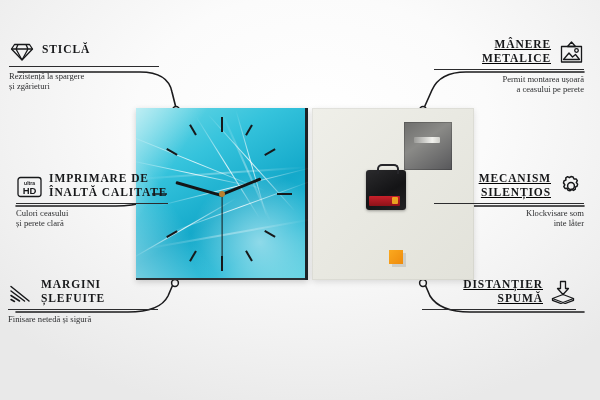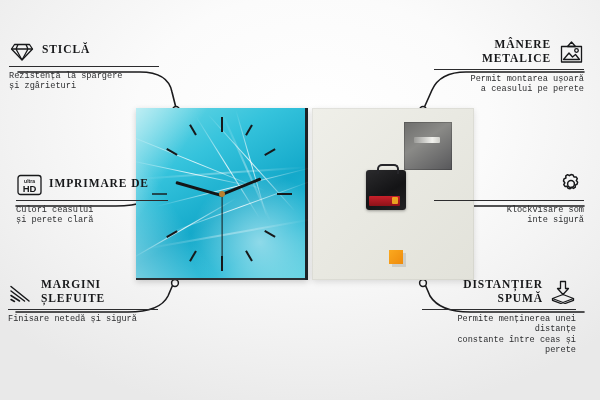--- a/index.html
+++ b/index.html
@@ -16,27 +16,27 @@
   
   .feat{position:absolute;}
   .feat .head{display:flex;align-items:center;gap:7px;}
   .feat .title{
     font-family:"Liberation Serif", serif;
     font-weight:bold;font-size:11.5px;letter-spacing:.9px;
     color:#17181a;line-height:13.5px;text-transform:uppercase;
   }
   .feat .rule{height:1px;background:#2c2c2e;margin-top:4px;}
   .feat .sub{
-    font-family:Liberation Mono, monospace;
+    font-family:Liberation Serif, serif;
     font-size:8.6px;line-height:10.6px;color:#2d2e30;margin-top:3.5px;
   }
   .feat.left .head{justify-content:flex-start;}
   .feat.left .title{text-align:left;}
   .feat.left .sub{text-align:left;}
-  .feat.right .head{justify-content:flex-end;}
+  .feat.right .head{justify-content:flex-end;text-decoration:underline;}
   .feat.right .title{text-align:right;}
   .feat.right .sub{text-align:right;}
   .ico{width:26px;height:24px;flex:0 0 26px;display:flex;align-items:flex-end;justify-content:center;}
   .ico svg{display:block;}
 
   
   #wires{position:absolute;left:0;top:0;width:600px;height:400px;pointer-events:none;}
 
   
   #product{position:absolute;left:136px;top:108px;width:338px;height:172px;}
@@ -182,20 +182,21 @@
     <div class="head">
       <span class="ico">
         <svg width="25" height="22" viewBox="0 0 25 22">
           <rect x="1" y="1.5" width="23" height="19" rx="2.5" fill="none" stroke="#17181a" stroke-width="1.3"></rect>
           <text x="12.5" y="9" text-anchor="middle" font-family="Liberation Sans, sans-serif" font-size="5" fill="#17181a" font-weight="bold">ultra</text>
           <text x="12.5" y="18" text-anchor="middle" font-family="Liberation Sans, sans-serif" font-size="9.5" fill="#17181a" font-weight="bold">HD</text>
         </svg>
       </span>
       <span class="title">
         <span>IMPRIMARE DE</span><br>
+        <span>ÎNALTĂ CALITATE</span>
       </span>
     </div>
     <div class="rule"></div>
     <div class="sub">
       <span>Culori ceasului</span><br>
       <span>și perete clară</span>
     </div>
   </div>
 
   <div class="feat left" style="left:8px;top:278px;width:150px;">
@@ -240,52 +241,52 @@
     </div>
     <div class="rule"></div>
     <div class="sub">
       <span>Permit montarea ușoară</span><br>
       <span>a ceasului pe perete</span>
     </div>
   </div>
 
   <div class="feat right" style="left:434px;top:172px;width:150px;">
     <div class="head">
+      <span class="title">
+        <span>MECANISM</span><br>
+        <span>SILENȚIOS</span>
+      </span>
       <span class="ico">
         <svg width="24" height="24" viewBox="0 0 24 24">
           <g fill="none" stroke="#17181a" stroke-width="1.5" stroke-linejoin="round">
             <path d="M12 2.6l2.1.5.9 1.9 2.1-.1 1.2 1.8-1 1.8 1.3 1.6-.5 2.1-1.9.9.1 2.1-1.8 1.2-1.8-1-1.6 1.3-2.1-.5-.9-1.9-2.1.1-1.2-1.8 1-1.8L4.5 9l.5-2.1 1.9-.9-.1-2.1L8.6 2.7l1.8 1z"></path>
             <circle cx="12" cy="12" r="3.4"></circle>
           </g>
         </svg>
       </span>
     </div>
     <div class="rule"></div>
     <div class="sub">
       <span>Klockvisare som</span><br>
-      <span>inte sigură</span>
+      <span>inte låter</span>
     </div>
   </div>
 
   <div class="feat right" style="left:422px;top:278px;width:154px;">
     <div class="head">
       <span class="title">
         <span>DISTANȚIER</span><br>
         <span>SPUMĂ</span>
       </span>
       <span class="ico">
         <svg width="26" height="24" viewBox="0 0 26 24">
           <g fill="none" stroke="#17181a" stroke-width="1.3" stroke-linejoin="round">
             <path d="M10.5 1.5h5v7h3l-5.5 6-5.5-6h3z"></path>
             <path d="M13 14.5 2.5 18.5 13 22.5l10.5-4z"></path>
             <path d="M2.5 18.5v1.8L13 24.3l10.5-4v-1.8"></path>
           </g>
         </svg>
       </span>
     </div>
     <div class="rule"></div>
-    <div class="sub">
-      <span>Permite menținerea unei distanțe</span><br>
-      <span>constante între ceas și perete</span>
-    </div>
   </div>
 
 </div>
 
 </body></html>

